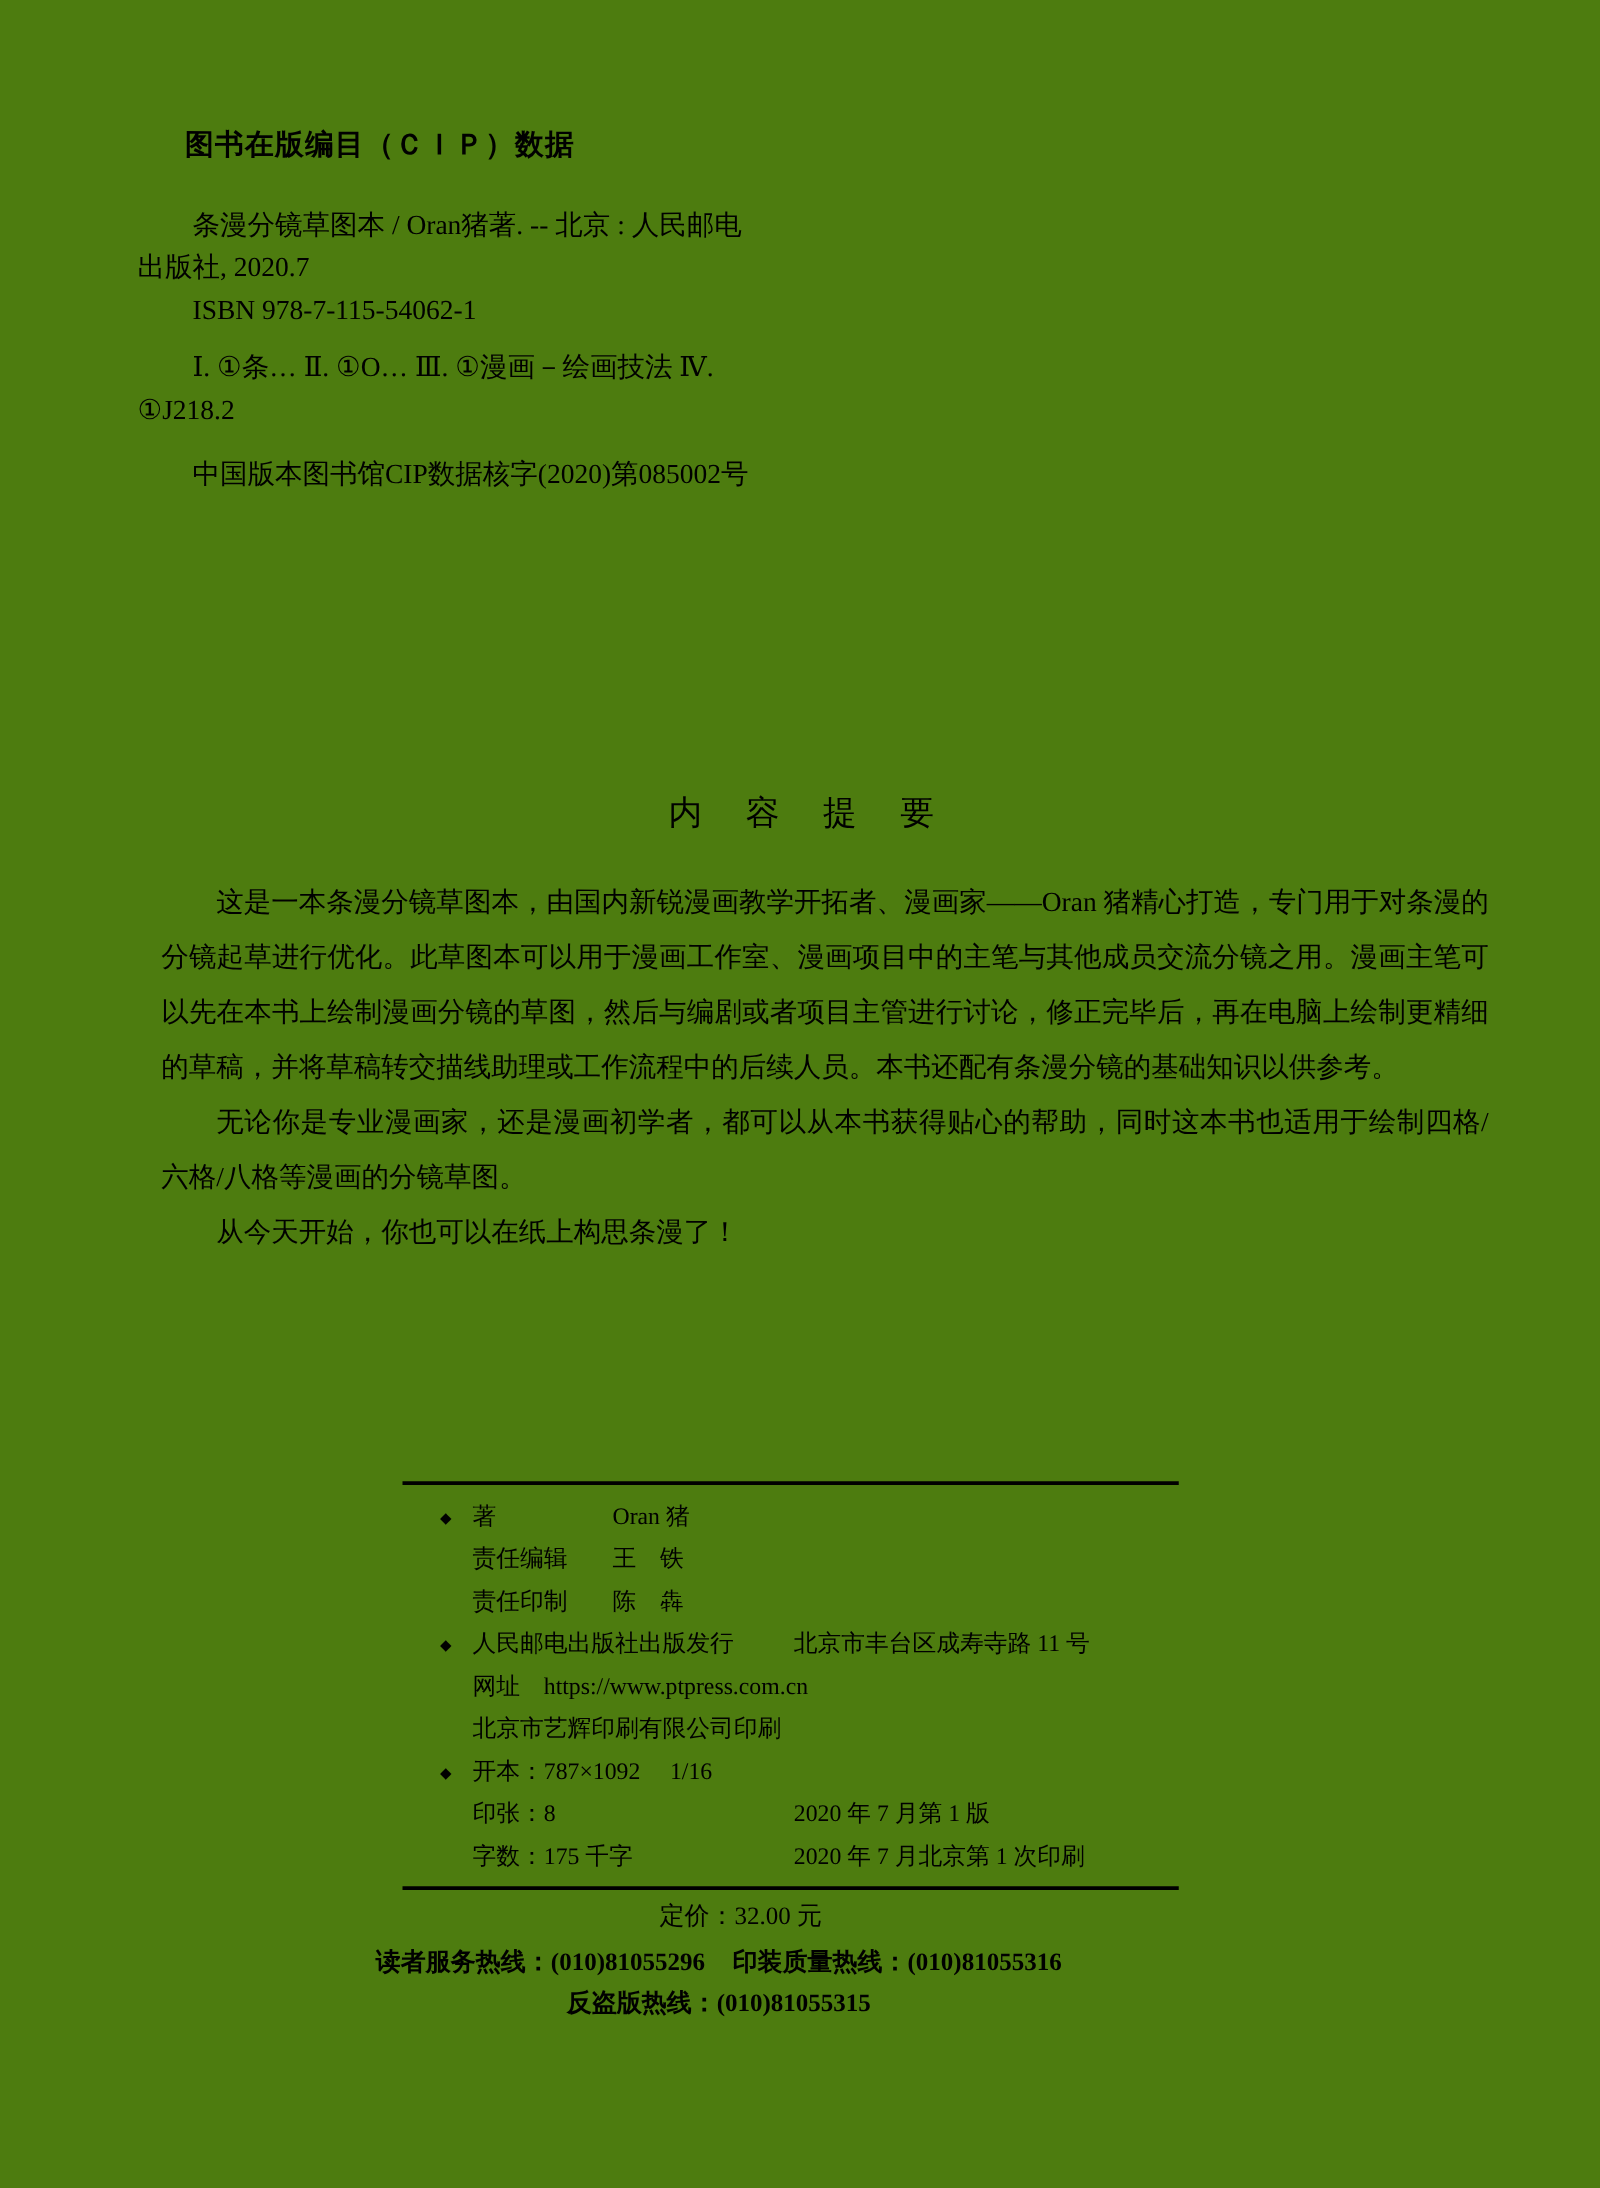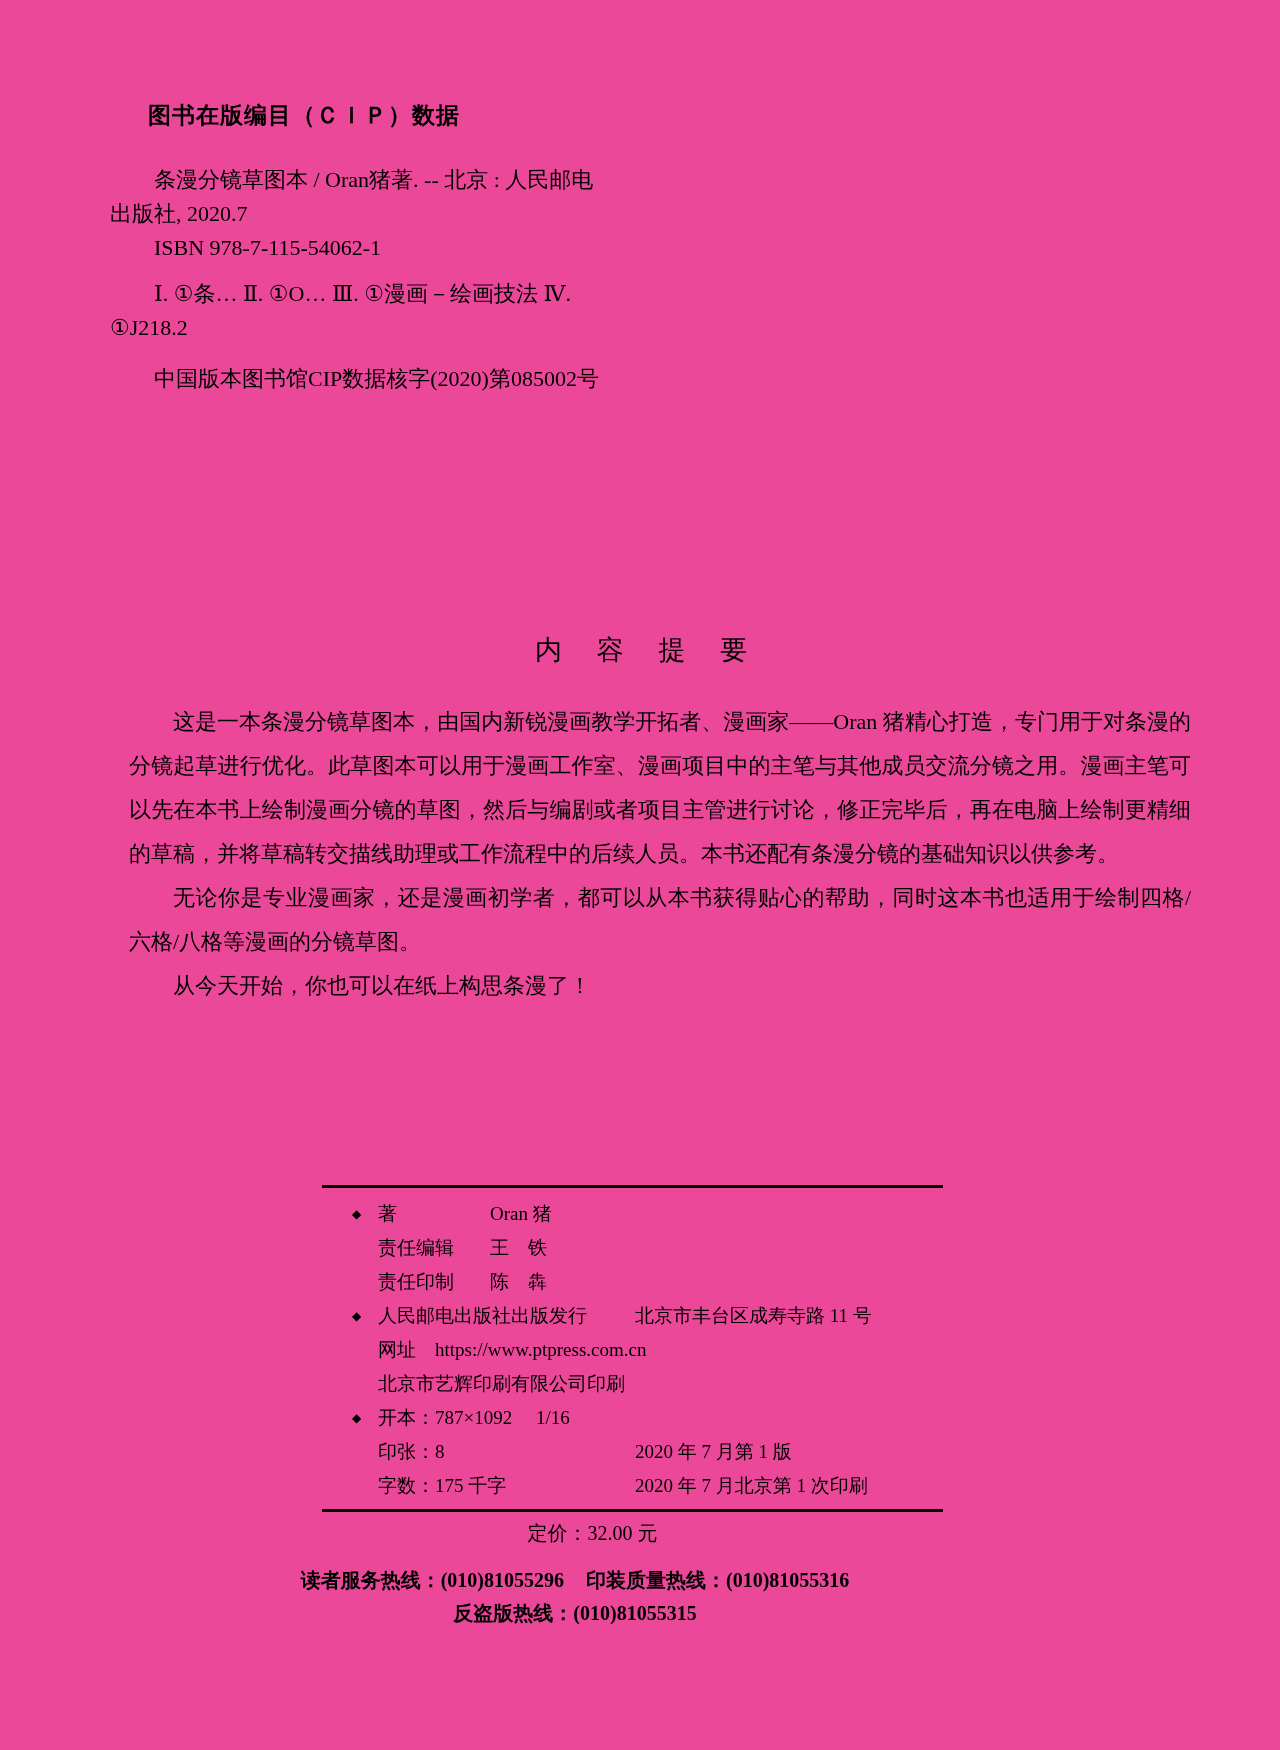--- a/index.html
+++ b/index.html
@@ -1,21 +1,21 @@
 <!DOCTYPE html>
 <html><head>
 <meta charset="utf-8">
 <style>
   html, body { margin: 0; padding: 0; background: #888; }
   .page {
     position: relative;
     width: 1280px;
     height: 1750px;
     margin: 0 auto;
-    background: #ec4899;
+    background: #4d7c0f;
     color: #000000;
     font-family: "Liberation Serif", "DejaVu Serif", serif;
     overflow: hidden;
   }
 
   
   .cip { position: absolute; left: 110px; top: 100px; width: 660px; }
   .cip-header {
     font-family: "Liberation Sans", "DejaVu Sans", sans-serif;
     font-weight: bold;
@@ -67,21 +67,21 @@
   .c-left  { white-space: pre; }
   .c-right { position: absolute; left: 313px; white-space: pre; }
 
   
   .footer {
     position: absolute;
     left: 0; top: 1516px; width: 1150px;
     text-align: center;
     font-size: 20px;
   }
-  .price { line-height: 34px; margin-bottom: 14px; padding-left: 35px; }
+  .price { line-height: 34px; margin-bottom: 4px; padding-left: 35px; }
   .hotline { font-weight: bold; line-height: 33px; }
   .hotline .gap-left { margin-left: 22px; }
   .license { line-height: 33px; }
   .license .num { font-weight: bold; }
 </style>
 </head>
 <body>
 
 <div class="page">
 

